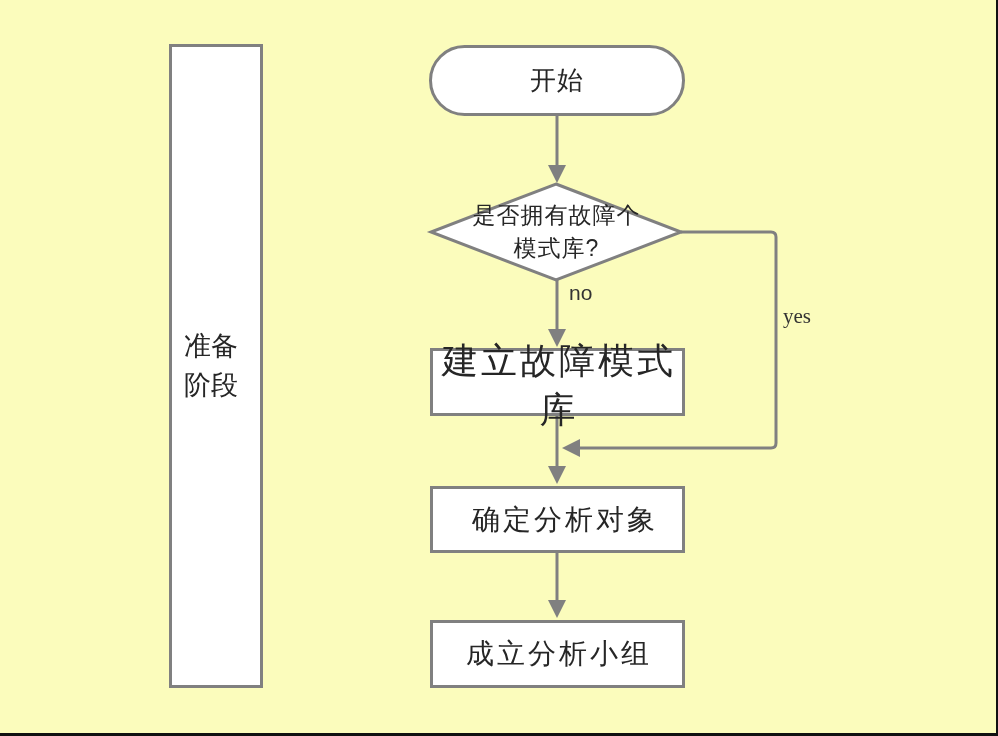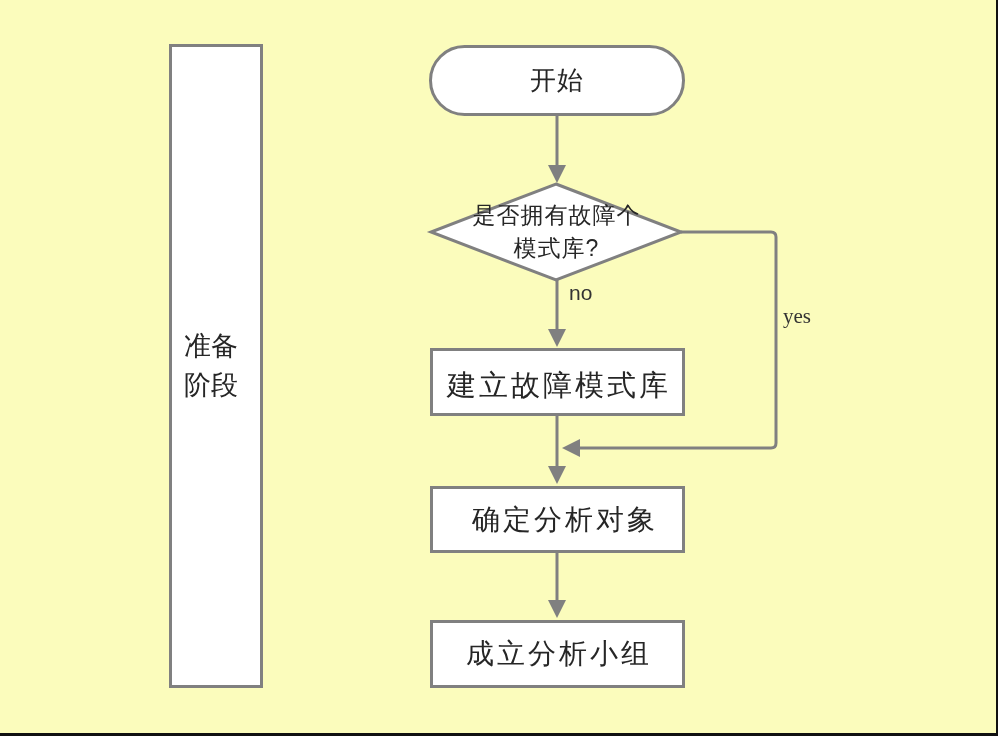--- a/index.html
+++ b/index.html
@@ -28,21 +28,21 @@
   .arrowhead{fill:var(--connector);stroke:none;}
   .label{
     position:absolute;
     display:flex;align-items:center;justify-content:center;
     text-align:center;color:var(--text);
   }
   .label.col{flex-direction:column;}
   .lane-label{left:169px;top:44px;width:84px;height:644px;font-size:27px;line-height:39px;}
   .start-label{left:429px;top:45px;width:256px;height:71px;font-size:26px;letter-spacing:1px;}
   .decision-label{left:430px;top:183px;width:253px;height:98px;font-size:23px;line-height:33px;letter-spacing:1px;}
-  .step1-label{left:430px;top:348px;width:255px;height:76px;font-size:29px;letter-spacing:3px;padding-left:3px;}
+  .step1-label{left:430px;top:348px;width:255px;height:76px;font-size:36px;letter-spacing:3px;padding-left:3px;}
   .step2-label{left:430px;top:486px;width:255px;height:67px;font-size:28px;letter-spacing:3px;padding-left:15px;}
   .step3-label{left:430px;top:620px;width:255px;height:68px;font-size:28px;letter-spacing:3px;padding-left:3px;border-radius:14px;}
   .branch-label{
     position:absolute;font-size:21px;color:var(--branch-label-text);
   }
   .no-label{left:569px;top:281px;}
   .yes-label{left:783px;top:304px;font-family:Liberation Serif, serif;}
   .edge-right{
     position:absolute;right:0;top:0;width:2px;height:736px;
     background:var(--window-edge);

